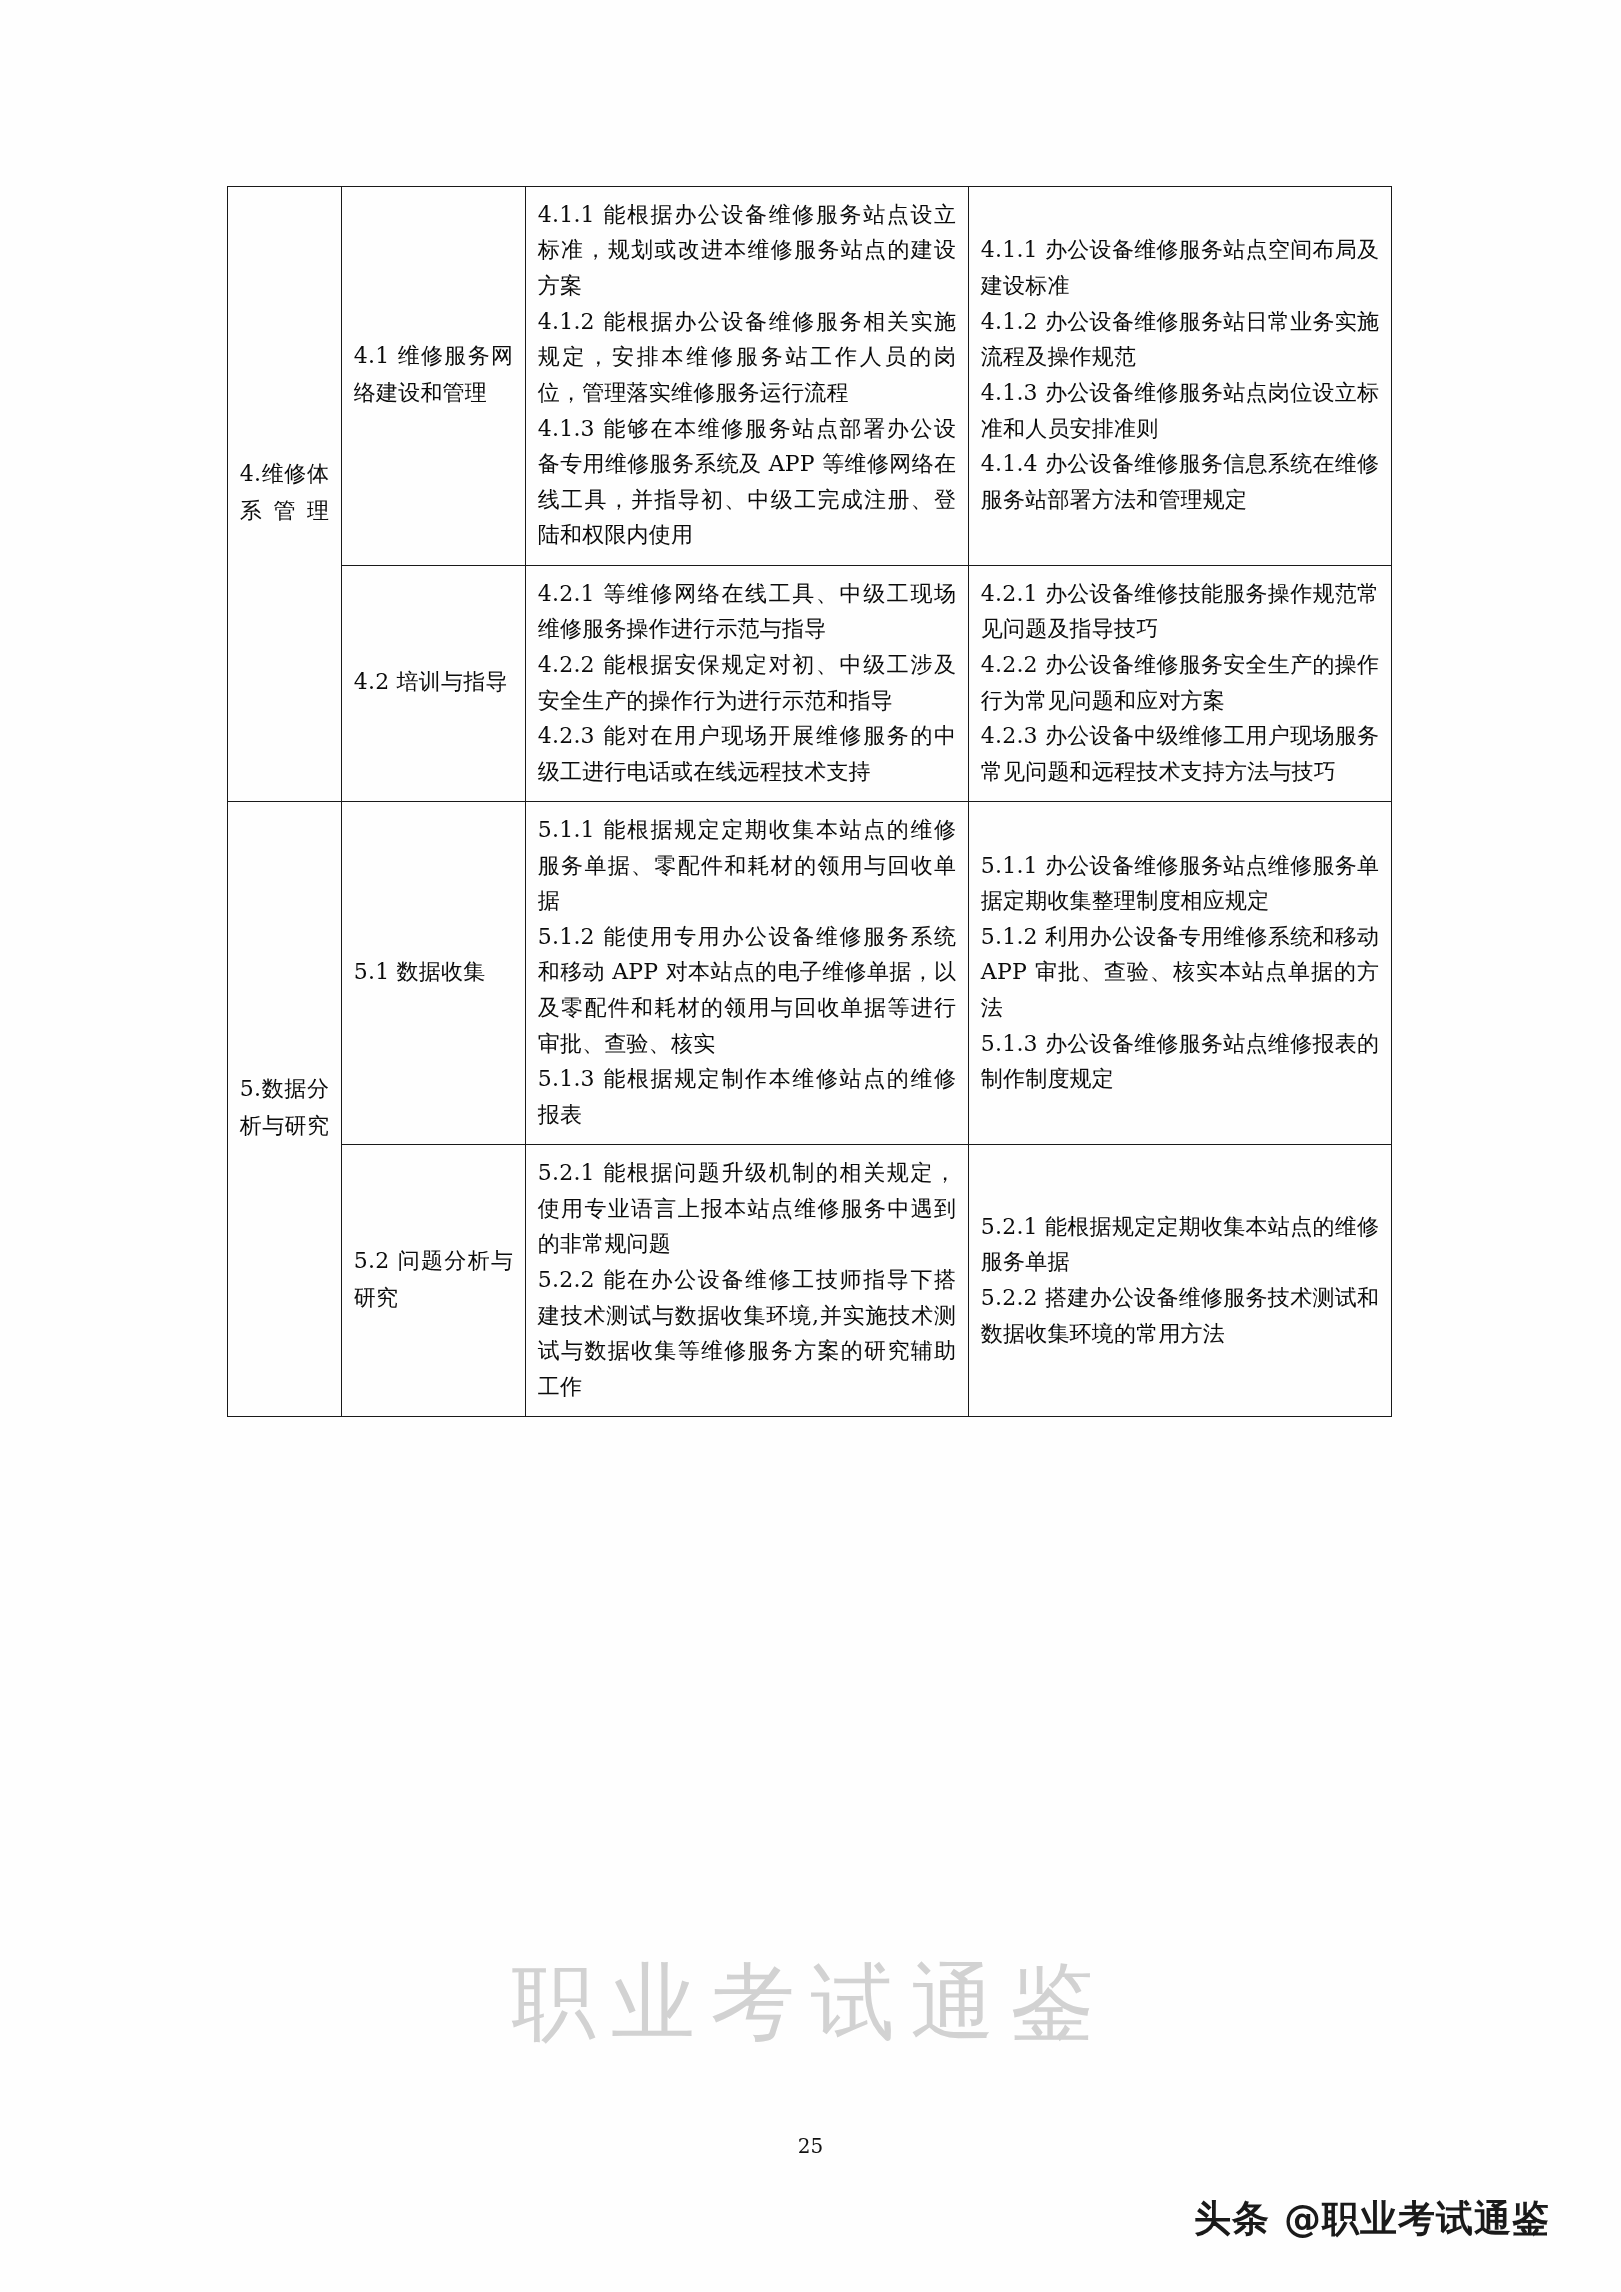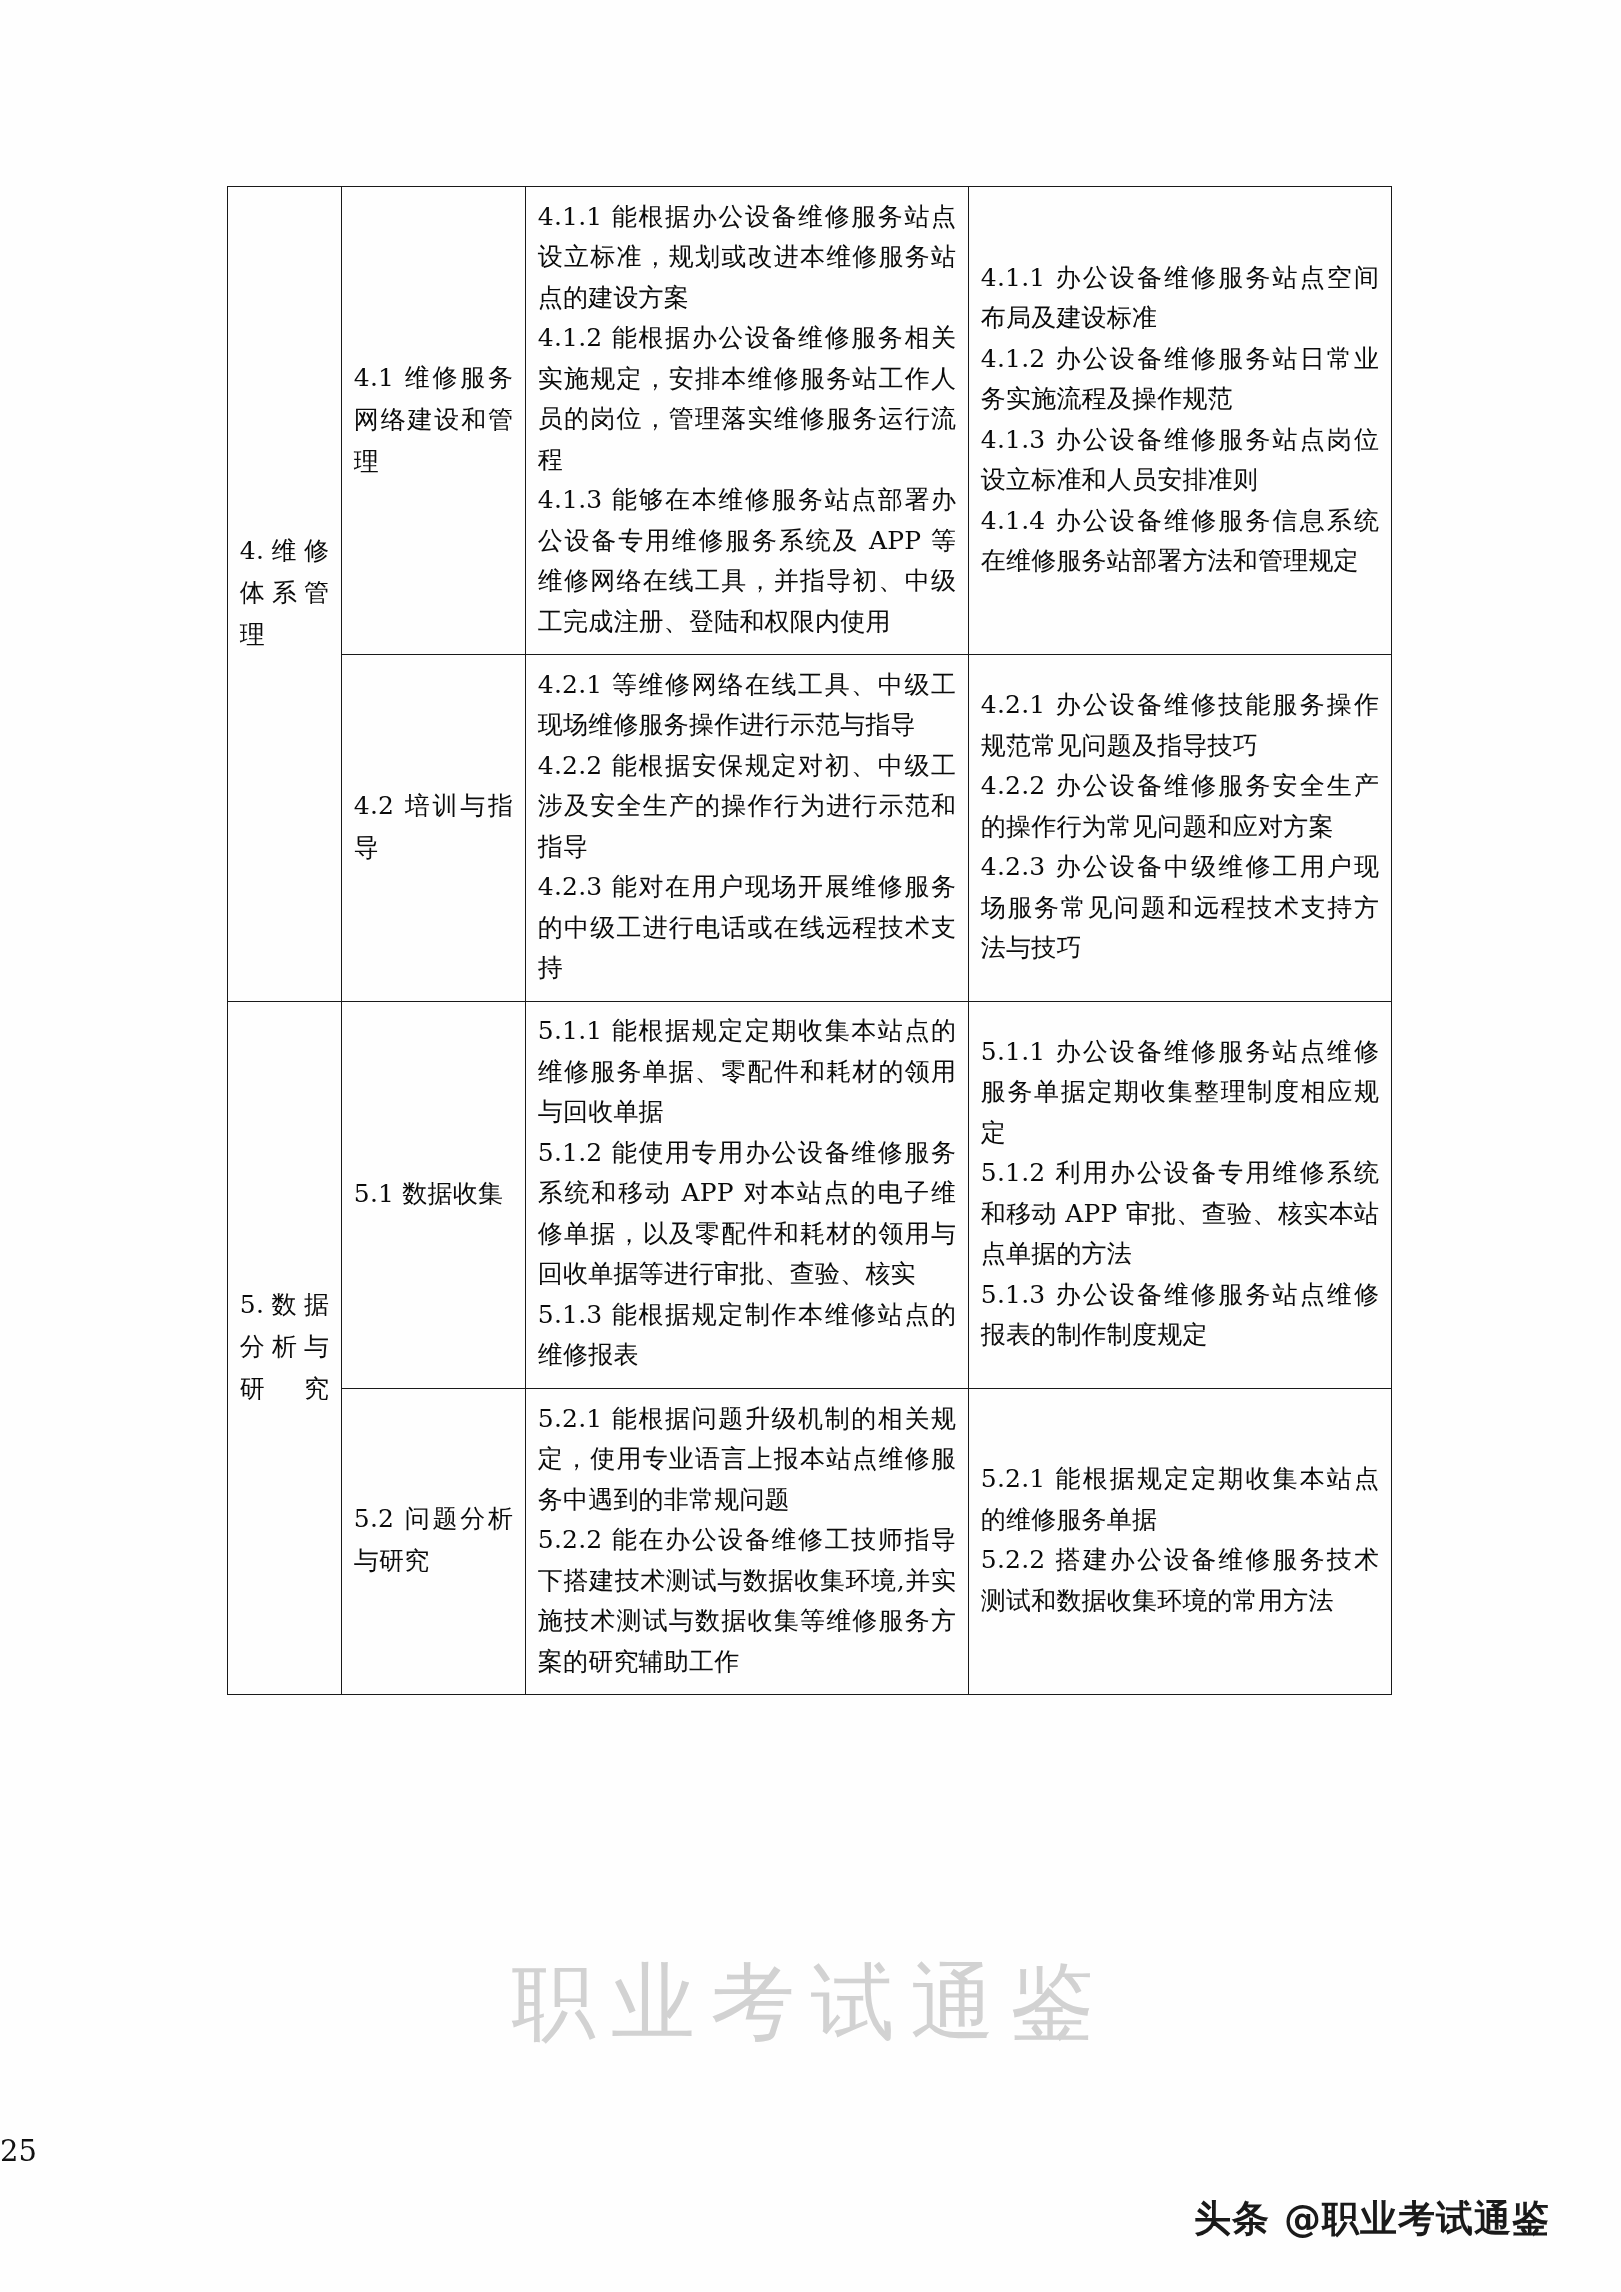--- a/index.html
+++ b/index.html
@@ -46,21 +46,21 @@
   }
   table.spec {
     border-collapse: collapse;
     width: 1164px;
     table-layout: fixed;
   }
   table.spec td {
     border: 1.6px solid #1a1a1a;
     vertical-align: middle;
     padding: 9.8px 11.8px 11.8px 11.8px;
-    font-size: 25px;
+    font-size: 22px;
     line-height: 1.62;
     color: #0b0b0b;
     letter-spacing: 0.2px;
   }
   col.c1 { width: 114px; }
   col.c2 { width: 184px; }
   col.c3 { width: 443px; }
   col.c4 { width: 423px; }
 
   td.col-cat {
@@ -93,21 +93,22 @@
     text-align: justify;
     text-align-last: left;
   }
 
   
   .page-number {
     position: absolute;
     left: 0;
     right: 0;
     top: 2134px;
-    font-size: 29px;
+    text-align: center;
+    font-size: 20px;
     color: #111;
     font-family: "DejaVu Serif", "Liberation Serif", serif;
   }
 
   
   .footer-brand {
     position: absolute;
     right: 71px;
     top: 2194px;
     font-size: 37px;

